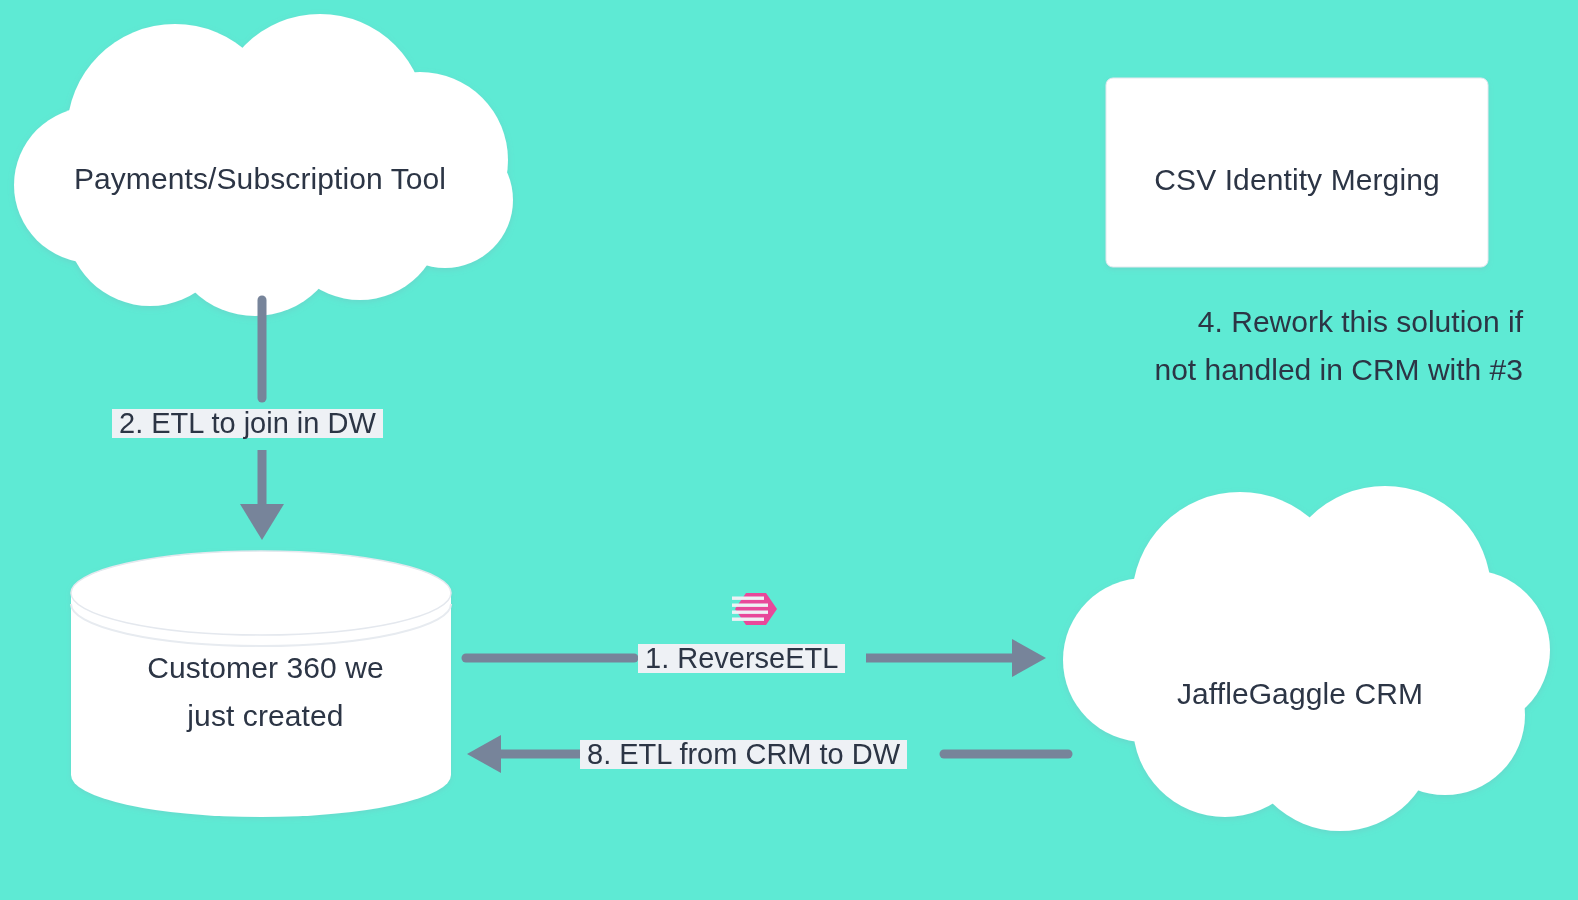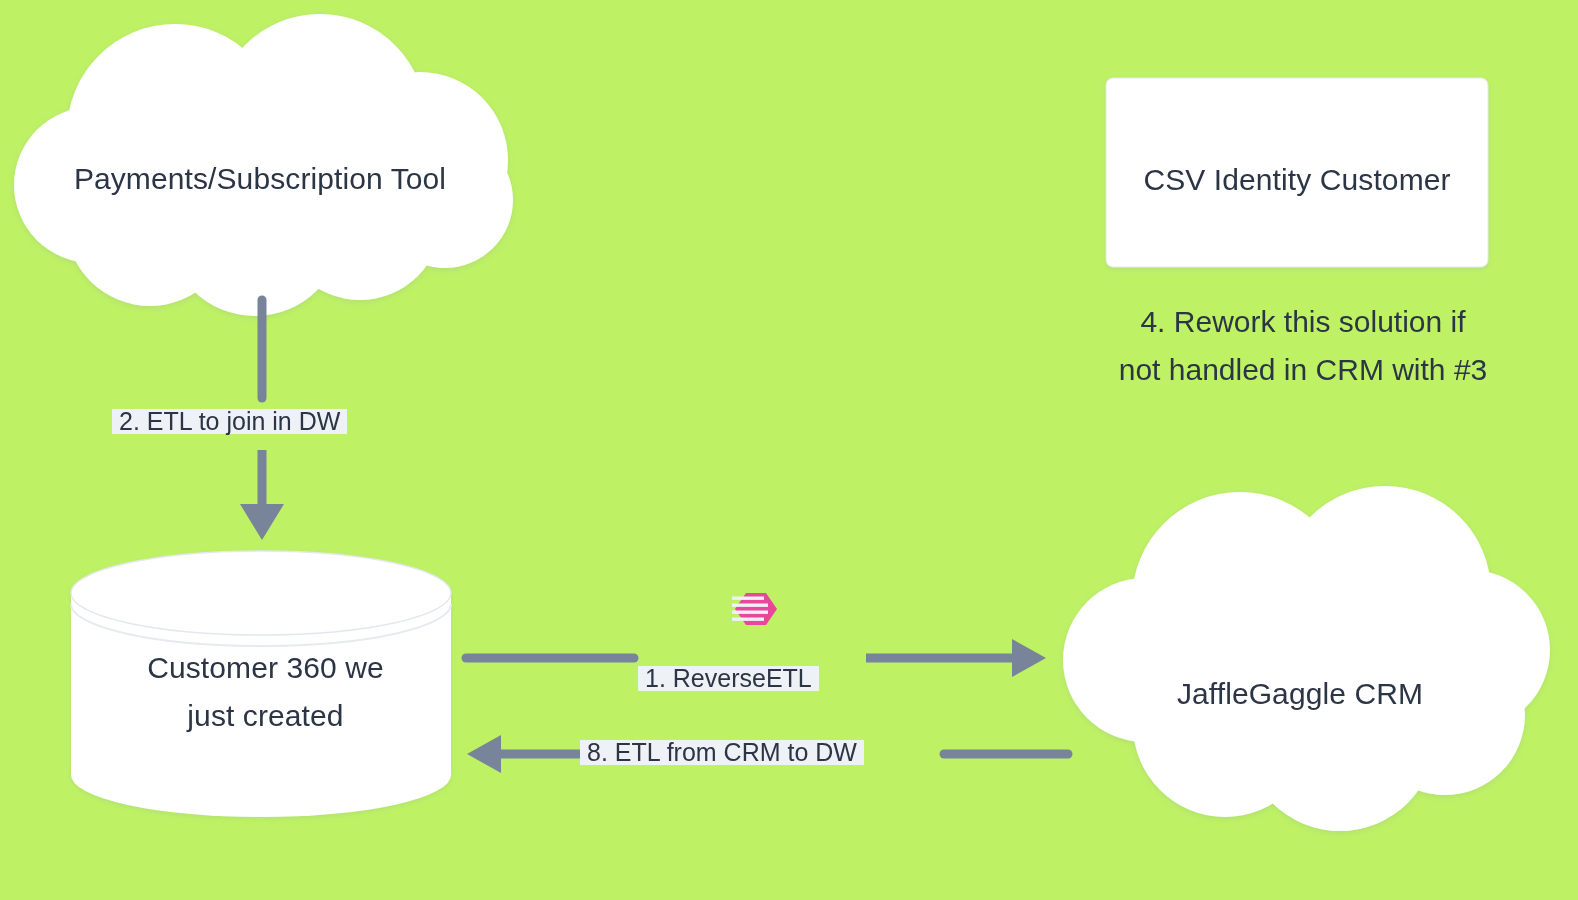--- a/index.html
+++ b/index.html
@@ -10,54 +10,54 @@
     width: 1578px;
     height: 900px;
     background: #eef1f5;
     font-family: "Liberation Sans", sans-serif;
     overflow: hidden;
   }
   #canvas {
     position: relative;
     width: 1578px;
     height: 900px;
-    background: #bef264;
+    background: #5eead4;
   }
   .layer-svg {
     position: absolute;
     top: 0;
     left: 0;
     width: 1578px;
     height: 900px;
   }
   .node-label {
     position: absolute;
     color: #2c3545;
     font-size: 30px;
     line-height: 1.6;
     text-align: center;
     white-space: pre-line;
     letter-spacing: 0.1px;
   }
   .edge-label {
     position: absolute;
     color: #2c3545;
-    font-size: 25px;
+    font-size: 29px;
     line-height: 1.0;
     text-align: center;
     white-space: nowrap;
     background: #eef1f5;
     padding: 0 7px;
   }
   .note-text {
     position: absolute;
     color: #2c3545;
     font-size: 30px;
     line-height: 1.6;
-    text-align: center;
+    text-align: right;
     white-space: pre-line;
   }
   .ht-logo {
     position: absolute;
   }
 </style>
 </head>
 <body>
 
 <div id="canvas">
@@ -132,29 +132,29 @@
       <polygon points="14,8 34,8 45,24 34,40 14,40 3,24" fill="#e8489a"></polygon>
       <rect x="0" y="11.5" width="32" height="3.4" fill="#eef1f5"></rect>
       <rect x="0" y="18.5" width="36" height="3.4" fill="#eef1f5"></rect>
       <rect x="0" y="25.5" width="36" height="3.4" fill="#eef1f5"></rect>
       <rect x="0" y="32.5" width="32" height="3.4" fill="#eef1f5"></rect>
     </svg>
   </div>
 
   <div class="node-label" style="left:10px; top:155px; width:500px;">Payments/Subscription Tool</div>
 
-  <div class="node-label" style="left:1106px; top:156px; width:382px;">CSV Identity Customer</div>
+  <div class="node-label" style="left:1106px; top:156px; width:382px;">CSV Identity Merging</div>
 
   <div class="node-label" style="left:71px; top:644px; width:389px;">Customer 360 we
 just created</div>
 
   <div class="node-label" style="left:1110px; top:670px; width:380px;">JaffleGaggle CRM</div>
 
   <div class="note-text" style="left:1083px; top:298px; width:440px;">4. Rework this solution if
 not handled in CRM with #3</div>
 
   <div class="edge-label" style="left:112px; top:409px;">2. ETL to join in DW</div>
 
-  <div class="edge-label" style="left:638px; top:644px;margin-top:22px;">1. ReverseETL</div>
+  <div class="edge-label" style="left:638px; top:644px;">1. ReverseETL</div>
 
   <div class="edge-label" style="left:580px; top:740px;">8. ETL from CRM to DW</div>
 
 </div>
 
 </body></html>

